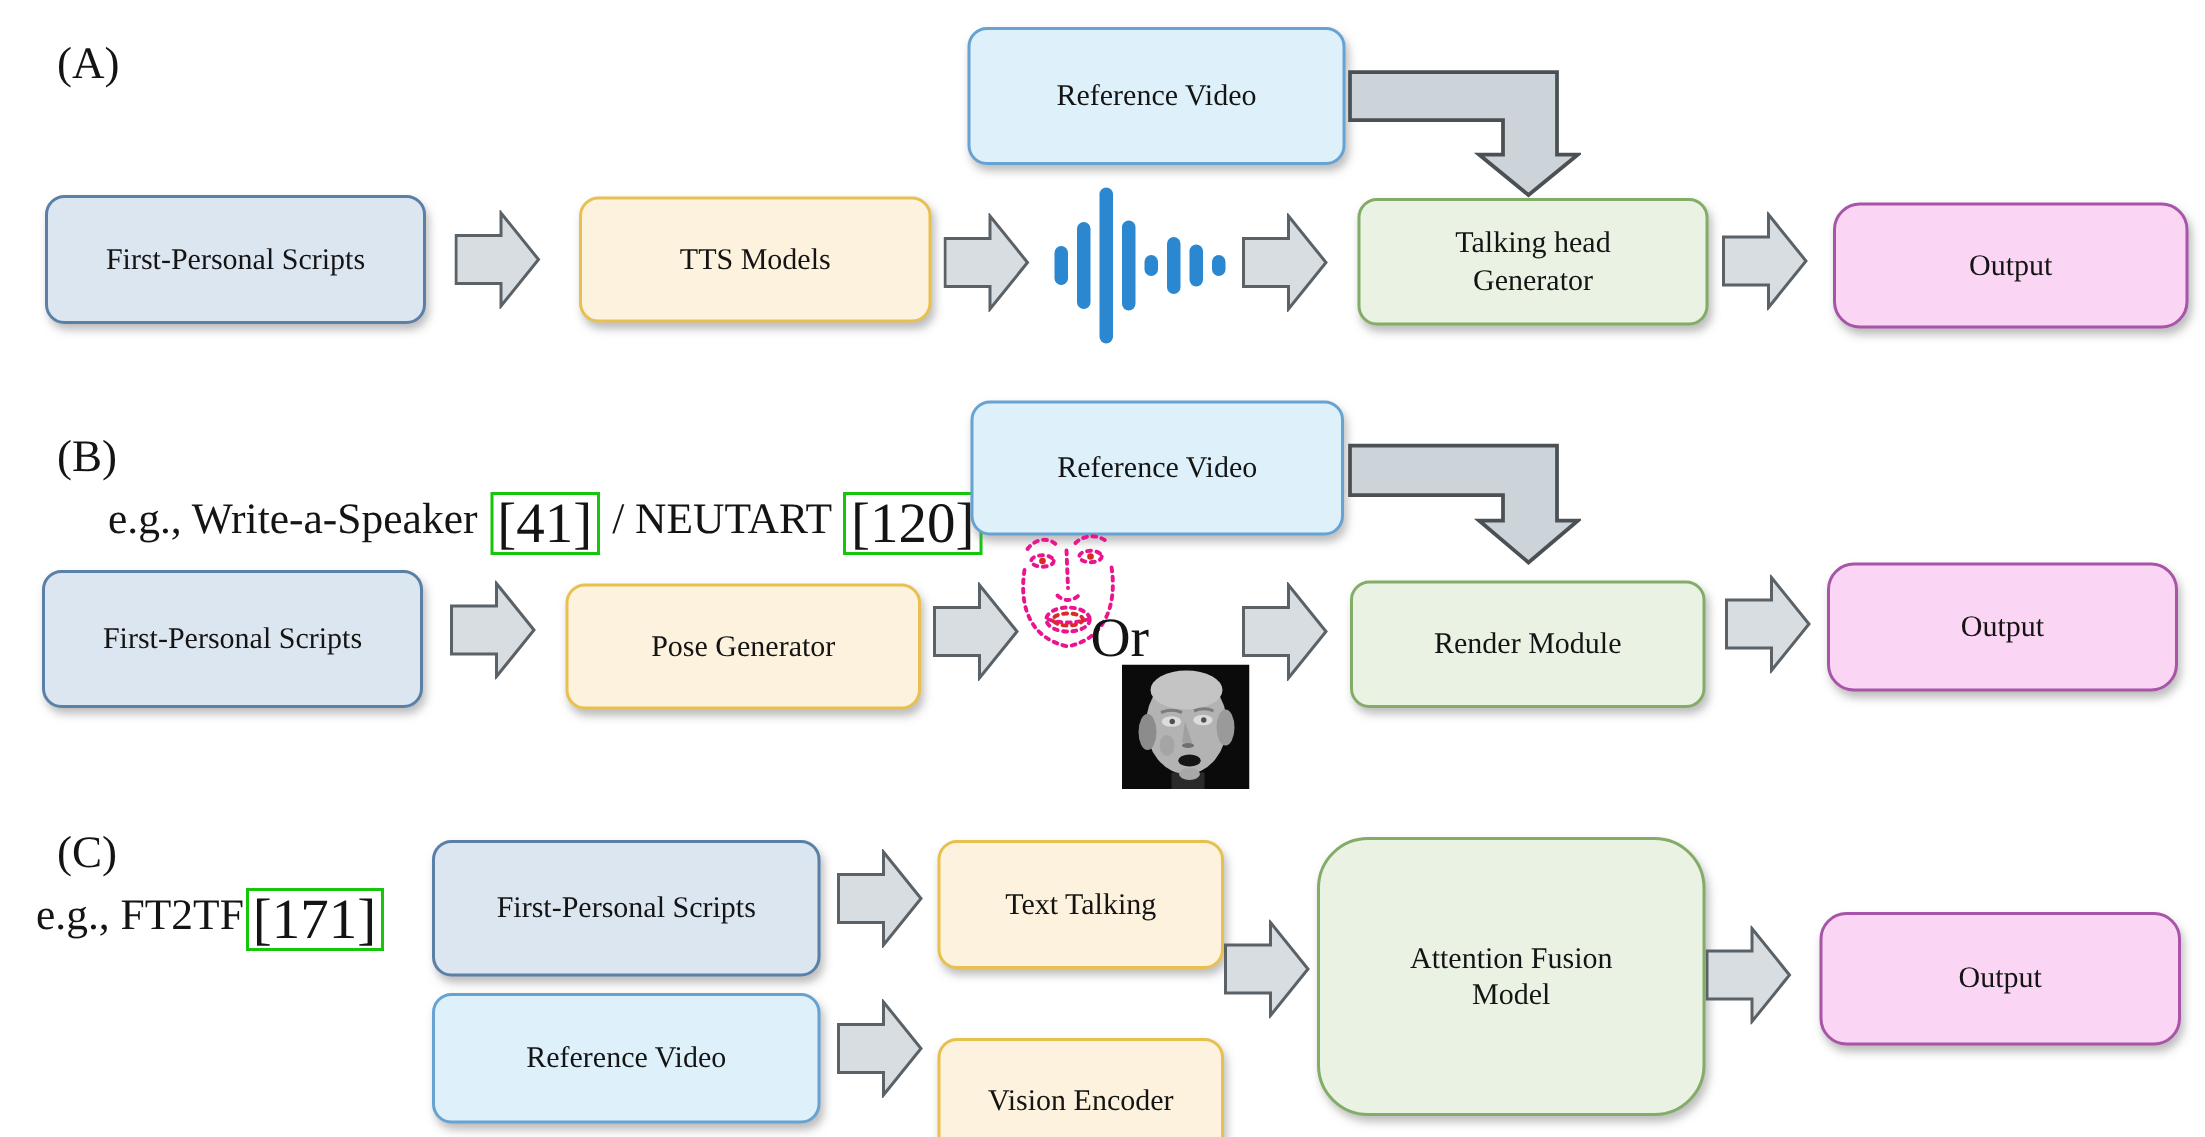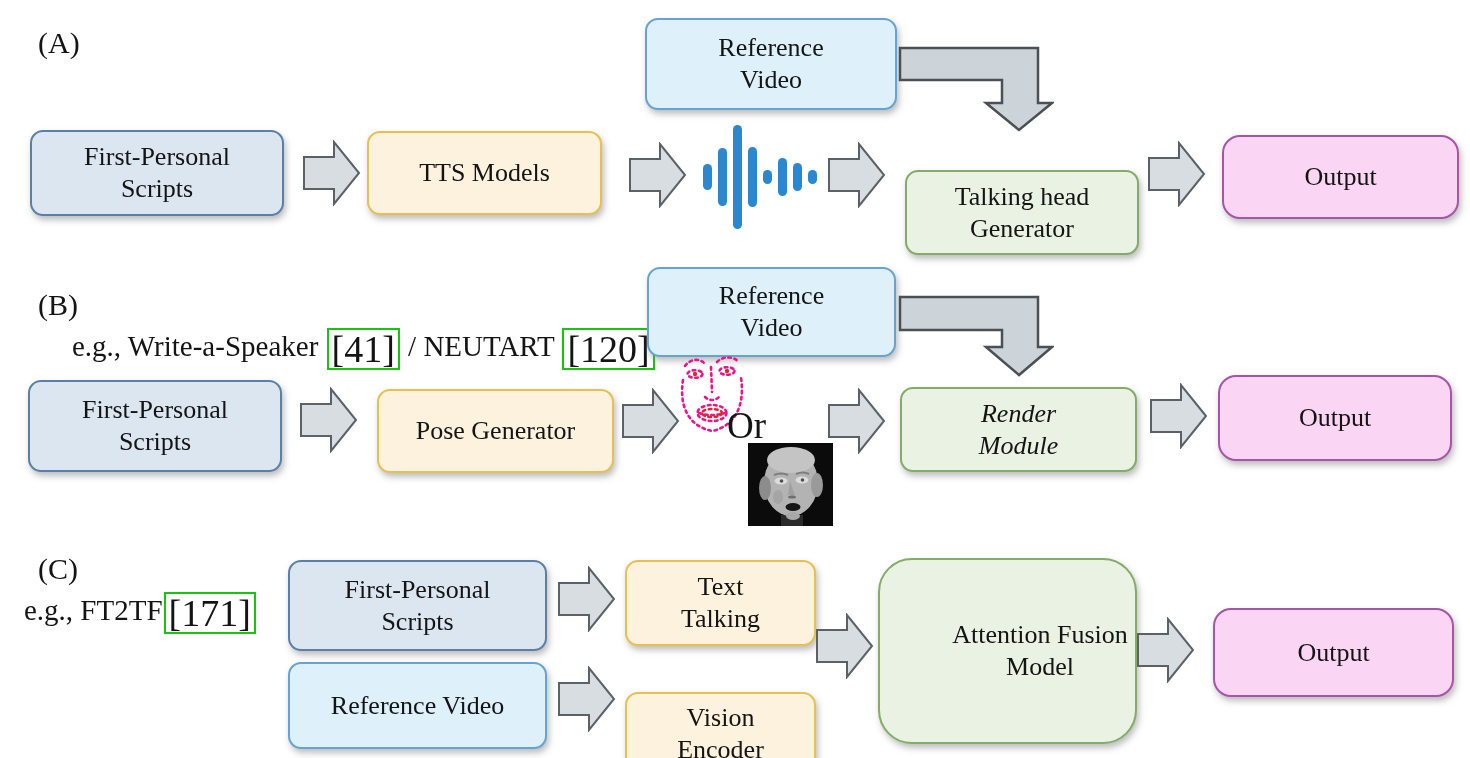--- a/index.html
+++ b/index.html
@@ -1,54 +1,54 @@
 <!DOCTYPE html>
 <html style="--scripts-fill: #dbe6f1; --scripts-border: #5b80a8; --reference-fill: #def0fa; --reference-border: #66a3d2; --process-fill: #fdf2dd; --process-border: #e8c050; --generator-fill: #eaf2e4; --generator-border: #83ac66; --output-fill: #fad6f4; --output-border: #a854a8; --arrow-fill: #d7dde1; --arrow-border: #5a6268; --elbow-fill: #ccd3d9; --elbow-border: #4a5054; --waveform-blue: #2a87d0; --citation-green: #16c60c; --landmark-magenta: #ea148e; --text: #141414;"><head>
 <meta charset="utf-8">
 <style>
   html,body{margin:0;padding:0;background:#ffffff;}
   #canvas{position:relative;width:1470px;height:758px;background:#ffffff;overflow:hidden;
           font-family:"Liberation Serif",serif;color:var(--text,#141414);}
 
   
   .box{position:absolute;display:flex;align-items:center;justify-content:center;text-align:center;
-       font-size:26px;line-height:1.22;border:2.5px solid;border-radius:13px;
+       font-size:20px;line-height:1.22;border:2.5px solid;border-radius:13px;
        box-shadow:2px 4px 6px rgba(125,125,125,.5);}
   .inner{display:inline-block;}
   .scripts{background:var(--scripts-fill);border-color:var(--scripts-border);}
   .reference{background:var(--reference-fill);border-color:var(--reference-border);}
   .process{background:var(--process-fill);border-color:var(--process-border);}
   .green{background:var(--generator-fill);border-color:var(--generator-border);}
   .output{background:var(--output-fill);border-color:var(--output-border);border-radius:18px;align-items:center;}
 
   
   #a-ref{left:645px;top:18px;width:248px;height:88px;}
   #a-scripts{left:30px;top:130px;width:250px;height:82px;}
-  #a-tts{left:367px;top:131px;width:231px;height:80px;text-align:center;}
-  #a-thg{left:905px;top:132px;width:230px;height:81px;margin-top:38px;}
+  #a-tts{left:386px;top:131px;width:231px;height:80px;text-align:center;}
+  #a-thg{left:905px;top:132px;width:230px;height:81px;}
   #a-output{left:1222px;top:135px;width:233px;height:80px;}
   
   #b-ref{left:647px;top:267px;width:245px;height:86px;}
   #b-scripts{left:28px;top:380px;width:250px;height:88px;}
   #b-pose{left:377px;top:389px;width:233px;height:80px;text-align:center;}
   #b-render{left:900px;top:387px;width:233px;height:81px;}
   #b-output{left:1218px;top:375px;width:230px;height:82px;}
   
   #c-scripts{left:288px;top:560px;width:255px;height:87px;}
   #c-ref{left:288px;top:662px;width:255px;height:83px;}
   #c-text{left:625px;top:560px;width:187px;height:82px;}
   #c-vis{left:625px;top:660px;width:187px;height:80px;margin-top:32px;}
-  #c-fusion{left:878px;top:558px;width:255px;height:182px;border-radius:34px;justify-content:flex-end;}
+  #c-fusion{left:878px;top:558px;width:255px;height:182px;border-radius:34px;}
   #c-output{left:1213px;top:608px;width:237px;height:85px;}
 
   
   #a-scripts .inner,#b-scripts .inner,#c-scripts .inner{max-width:200px;}
   #a-ref .inner,#b-ref .inner{max-width:150px;}
   #a-thg .inner{max-width:175px;}
-  #b-render .inner{max-width:130px;font-style:italic;}
+  #b-render .inner{max-width:130px;}
   #c-text .inner,#c-vis .inner{max-width:125px;}
   #c-fusion .inner{max-width:190px;}
 
   
   .blockarrow{position:absolute;width:58px;height:66px;}
   .blockarrow polygon{fill:var(--arrow-fill);stroke:var(--arrow-border);stroke-width:2;}
   #a-ar1{left:303px;top:140px;} #a-ar2{left:629px;top:142px;}
   #a-ar3{left:828px;top:142px;} #a-ar4{left:1148px;top:141px;}
   #b-ar1{left:300px;top:387px;} #b-ar2{left:622px;top:388px;}
   #b-ar3{left:828px;top:388px;} #b-ar4{left:1150px;top:383px;}

